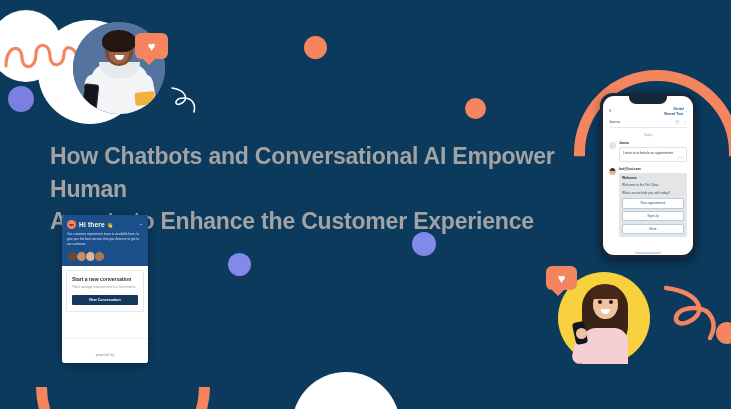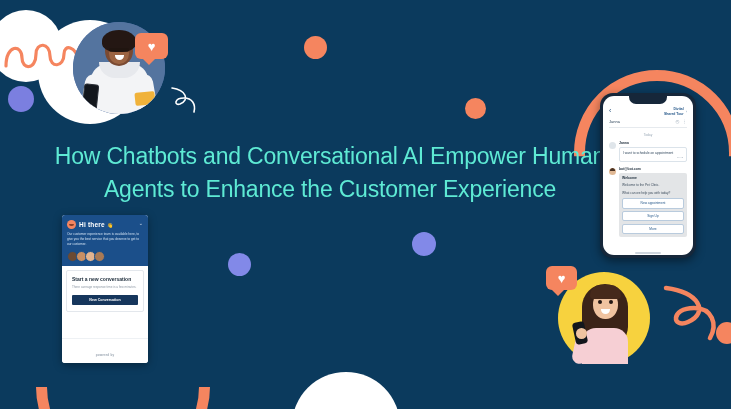--- a/index.html
+++ b/index.html
@@ -88,22 +88,22 @@
   .lady .hand{position:absolute;left:4px;top:52px;width:11px;height:11px;border-radius:50%;background:#f0c3a0;}
   .lady .phone{position:absolute;left:2px;top:46px;width:12px;height:22px;border-radius:3px;background:#12161c;transform:rotate(-12deg);}
   .bubble-lady{position:absolute;left:-12px;top:-6px;width:31px;height:24px;border-radius:6px;
         background:#f5855f;display:flex;align-items:center;justify-content:center;}
   .bubble-lady:after{content:"";position:absolute;left:6px;bottom:-6px;width:0;height:0;
         border-left:6px solid transparent;border-right:6px solid transparent;border-top:6px solid #f5855f;}
 
   
   .title{
     position:absolute;left:50px;top:140px;width:560px;
-    text-align:center;color:#5eead4;
-    font-size:23px;font-weight:normal;line-height:1.42;
+    text-align:left;color:#a3a3a3;
+    font-size:23px;font-weight:bold;line-height:1.42;
     letter-spacing:-0.2px;
   }
 
   
   .widget{
     position:absolute;left:62px;top:215px;width:86px;height:148px;
     background:#ffffff;border-radius:3px;overflow:hidden;
     box-shadow:0 2px 8px rgba(0,0,0,.35);
     display:flex;flex-direction:column;
   }

